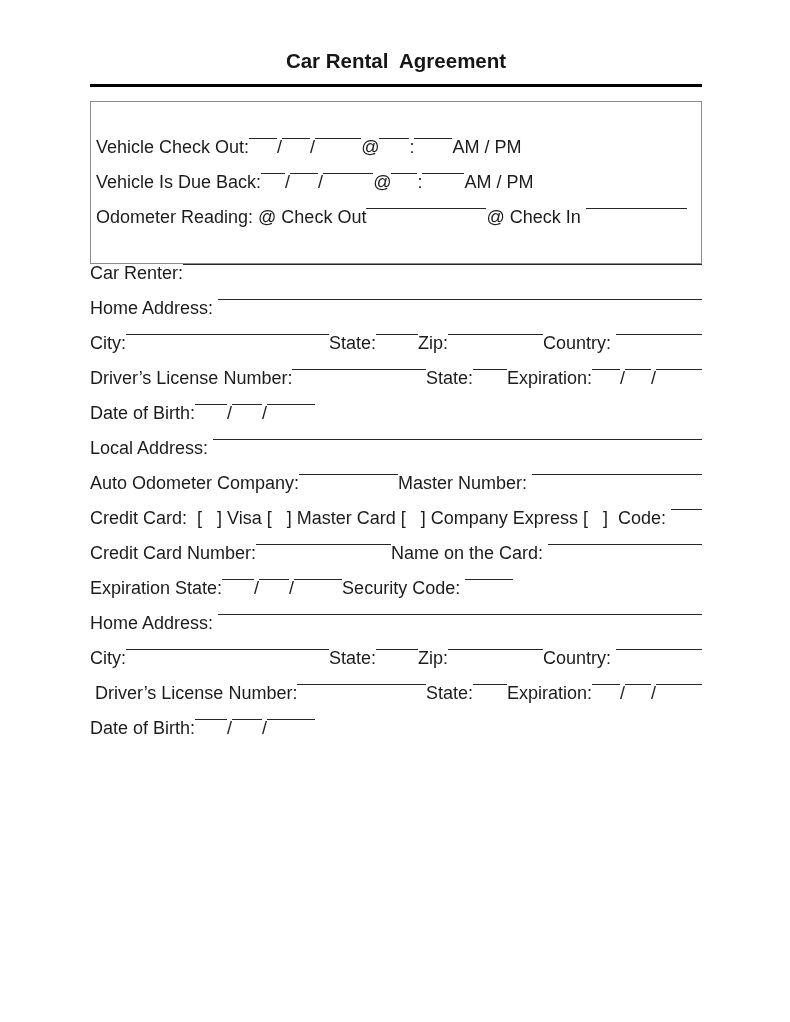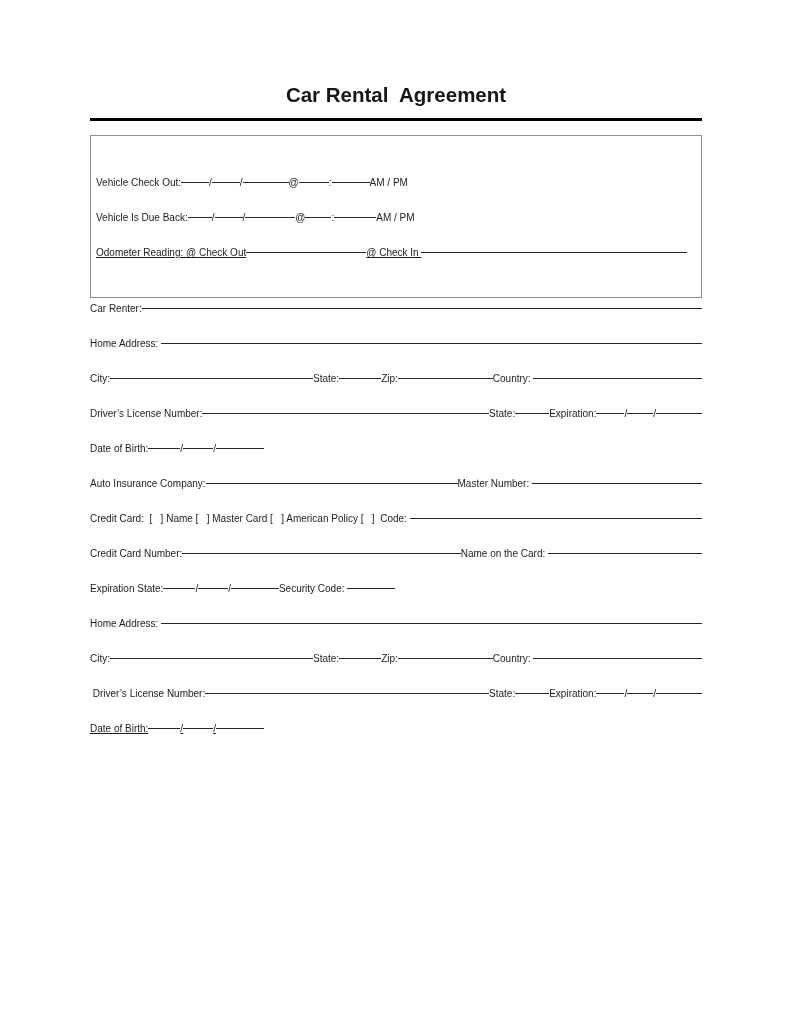--- a/index.html
+++ b/index.html
@@ -1,35 +1,35 @@
 <!DOCTYPE html>
 <html><head>
 <meta charset="utf-8">
 <style>
   html,body{margin:0;padding:0;}
   body{
     width:790px;height:1022px;background:#ffffff;overflow:hidden;
     font-family:"Liberation Sans","DejaVu Sans",sans-serif;
     color:#1c1c1c;
   }
-  .page{padding:82px 88px 0 90px;width:612px;box-sizing:content-box;}
+  .page{padding:48px 88px 0 90px;width:612px;box-sizing:content-box;}
   .title{
     margin:0;font-size:20.5px;font-weight:bold;text-align:center;
     white-space:pre;line-height:26px;color:#161616;
   }
   .rule{height:3px;background:#000000;margin-top:10px;}
   .box{
     border:1px solid #8c8c8c;margin-top:14px;
     padding:36px 14px 34px 5px;
   }
   .row{
-    display:flex;align-items:center;height:21px;margin-bottom:14px;
-    white-space:pre;font-size:10px;
+    display:flex;align-items:flex-start;height:21px;margin-bottom:14px;
+    white-space:pre;font-size:18px;
   }
-  .row:last-child{margin-bottom:0;text-decoration:underline;}
+  .row:last-child{margin-bottom:0;}
   .form{}
   .t{line-height:19px;display:inline-block;}
   .b{
     display:inline-block;height:0;flex:0 0 auto;
     border-bottom:1.6px solid #262626;
   }
   .b.fill{flex:1 1 auto;min-width:30px;}
 </style>
 </head>
 <body>
@@ -43,22 +43,23 @@
         <div class="row"><span class="t">Vehicle Is Due Back:</span><span class="b" style="width: 24px;"></span><span class="t">/</span><span class="b" style="width: 28px;"></span><span class="t">/</span><span class="b" style="width: 50px;"></span><span class="t">@</span><span class="b" style="width: 26px;"></span><span class="t">:</span><span class="b" style="width: 42px;"></span><span class="t">AM / PM</span></div>
         <div class="row"><span class="t">Odometer Reading: @ Check Out</span><span class="b" style="width: 120px;"></span><span class="t">@ Check In </span><span class="b fill"></span></div>
       </div>
   </div>
   <div id="form-rows" class="form">
       <div class="row"><span class="t">Car Renter:</span><span class="b fill"></span></div>
       <div class="row"><span class="t">Home Address: </span><span class="b fill"></span></div>
       <div class="row"><span class="t">City:</span><span class="b" style="width: 203px;"></span><span class="t">State:</span><span class="b" style="width: 42px;"></span><span class="t">Zip:</span><span class="b" style="width: 95px;"></span><span class="t">Country: </span><span class="b fill"></span></div>
       <div class="row"><span class="t">Driver’s License Number:</span><span class="b fill"></span><span class="t">State:</span><span class="b" style="width: 34px;"></span><span class="t">Expiration:</span><span class="b" style="width: 28px;"></span><span class="t">/</span><span class="b" style="width: 26px;"></span><span class="t">/</span><span class="b" style="width: 46px;"></span></div>
       <div class="row"><span class="t">Date of Birth:</span><span class="b" style="width: 32px;"></span><span class="t">/</span><span class="b" style="width: 30px;"></span><span class="t">/</span><span class="b" style="width: 48px;"></span></div>
-      <div class="row"><span class="t">Auto Insurance Company:</span><span class="b fill"></span><span class="t">Master Number: </span><span class="b" style="width: 170px;"></span></div>
-      <div class="row"><span class="t">Credit Card:  </span><span class="t">[   ]</span><span class="t"> Name </span><span class="t">[   ]</span><span class="t"> Master Card </span><span class="t">[   ]</span><span class="t"> American Policy </span><span class="t">[   ]</span><span class="t">  Code: </span><span class="b fill"></span></div>
+      <div class="row"><span class="t">Local Address: </span><span class="b fill"></span></div>
+      <div class="row"><span class="t">Auto Odometer Company:</span><span class="b fill"></span><span class="t">Master Number: </span><span class="b" style="width: 170px;"></span></div>
+      <div class="row"><span class="t">Credit Card:  </span><span class="t">[   ]</span><span class="t"> Visa </span><span class="t">[   ]</span><span class="t"> Master Card </span><span class="t">[   ]</span><span class="t"> Company Express </span><span class="t">[   ]</span><span class="t">  Code: </span><span class="b fill"></span></div>
       <div class="row"><span class="t">Credit Card Number:</span><span class="b fill"></span><span class="t">Name on the Card: </span><span class="b" style="width: 154px;"></span></div>
       <div class="row"><span class="t">Expiration State:</span><span class="b" style="width: 32px;"></span><span class="t">/</span><span class="b" style="width: 30px;"></span><span class="t">/</span><span class="b" style="width: 48px;"></span><span class="t">Security Code: </span><span class="b" style="width: 48px;"></span></div>
       <div class="row"><span class="t">Home Address: </span><span class="b fill"></span></div>
       <div class="row"><span class="t">City:</span><span class="b" style="width: 203px;"></span><span class="t">State:</span><span class="b" style="width: 42px;"></span><span class="t">Zip:</span><span class="b" style="width: 95px;"></span><span class="t">Country: </span><span class="b fill"></span></div>
       <div class="row"><span class="t"> Driver’s License Number:</span><span class="b fill"></span><span class="t">State:</span><span class="b" style="width: 34px;"></span><span class="t">Expiration:</span><span class="b" style="width: 28px;"></span><span class="t">/</span><span class="b" style="width: 26px;"></span><span class="t">/</span><span class="b" style="width: 46px;"></span></div>
       <div class="row"><span class="t">Date of Birth:</span><span class="b" style="width: 32px;"></span><span class="t">/</span><span class="b" style="width: 30px;"></span><span class="t">/</span><span class="b" style="width: 48px;"></span></div>
     </div>
 </div>
 
 </body></html>

